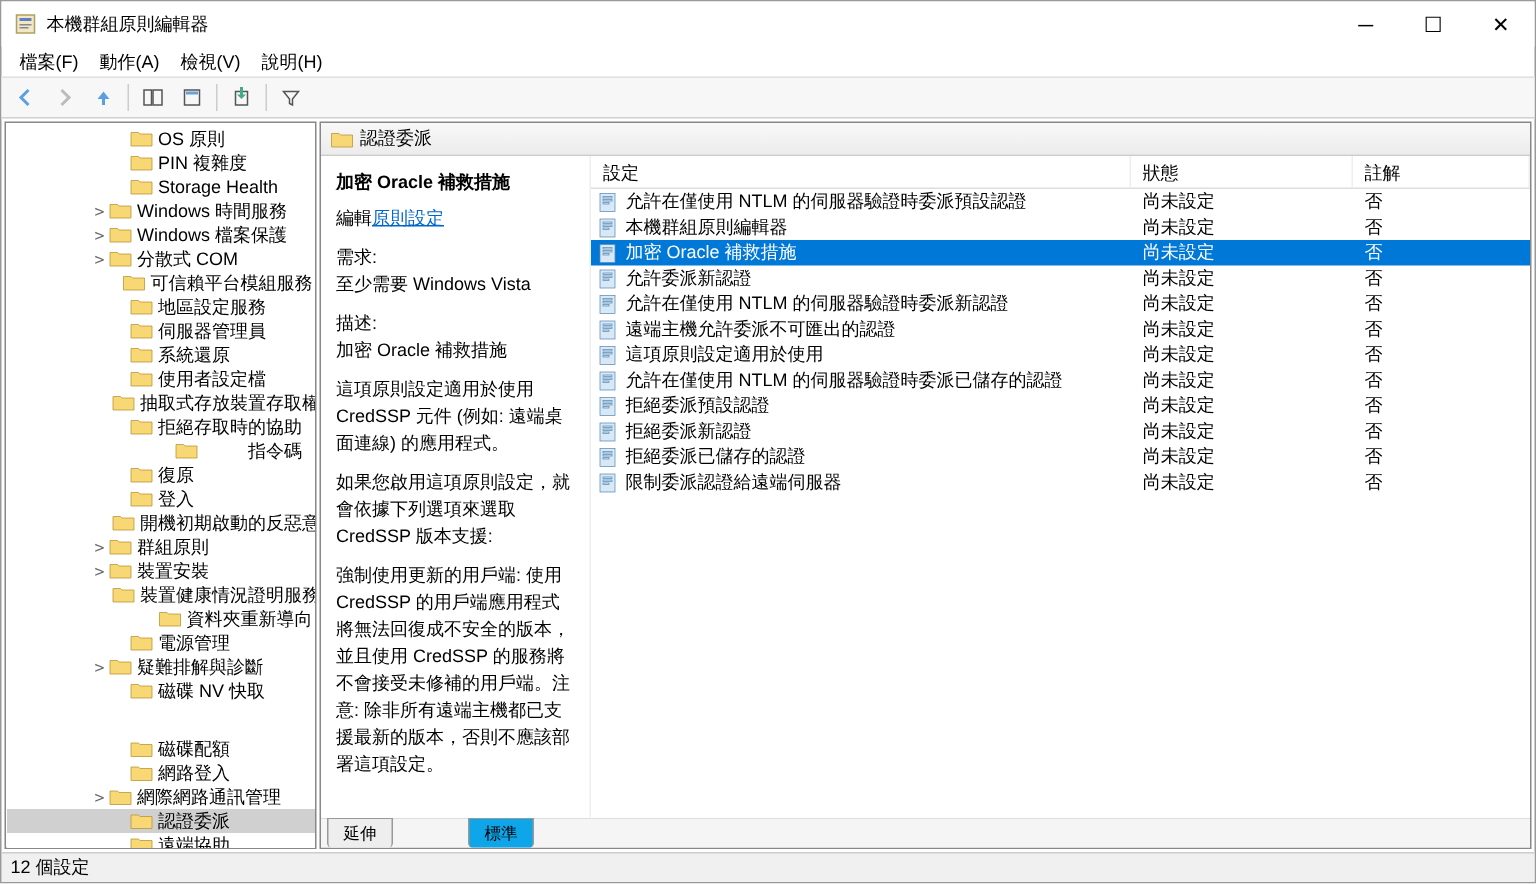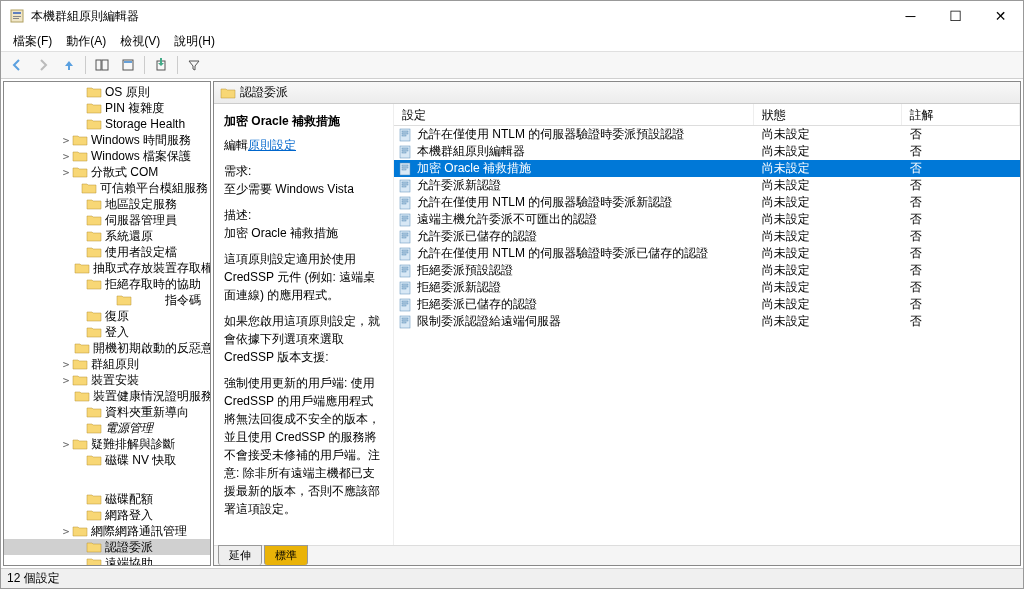--- a/index.html
+++ b/index.html
@@ -37,22 +37,22 @@
 .lhdr .col { padding: 3px 8px; border-right: 1px solid #eee; font-size: 12px; }
 .lrow { display: flex; height: 17px; align-items: center; font-size: 12px; }
 .lrow.sel { background: #0078d7; color: #fff; }
 .lrow .cicon { width: 16px; height: 14px; margin: 0 3px 0 4px; flex-shrink: 0; }
 .lrow .c1 { width: 342px; overflow: hidden; white-space: nowrap; }
 .lrow .c2 { width: 150px; padding-left: 8px; }
 .lrow .c3 { width: 120px; padding-left: 8px; }
 .col.c1 { width: 365px; }
 .col.c2 { width: 150px; }
 .col.c3 { width: 120px; }
-.tabs { height: 20px; display: flex; align-items: flex-end; padding: 0 4px; border-top: 1px solid #ddd; background: #f5f5f5; font-size: 11px; }
-.tab { padding: 2px 10px; border: 1px solid #999; border-bottom: none; background: #eab308; margin-right: 2px; border-radius: 0 0 3px 3px; }
+.tabs { height: 20px; display: flex; align-items: flex-end; padding: 0 4px; border-top: 1px solid #ddd; background: #f5f5f5; font-size: 11px; gap: 48px; }
+.tab { padding: 2px 10px; border: 1px solid #999; border-bottom: none; background: #0ea5e9; margin-right: 2px; border-radius: 0 0 3px 3px; }
 .tab.inactive { background: #eee; }
 .status { height: 20px; display: flex; align-items: center; padding: 0 6px; border-top: 1px solid #ccc; font-size: 12px; background: #f0f0f0; }
 svg.folder { display: block; }
 svg.policy-icon rect { fill: #d8e8f5; stroke: #5a8db8; stroke-width: 0.5; }
 </style>
 </head>
 <body>
 
 <div class="window">
   <div class="titlebar">
@@ -256,28 +256,28 @@
           </svg>
           <span class="lbl">裝置安裝</span>
         </div>
         <div class="tnode" style="padding-left: 70px;">
           <span class="exp"></span>
           <svg class="ficon folder" viewBox="0 0 16 14">
             <path class="folder-svg" d="M1 3 L1 12 L15 12 L15 4 L7 4 L6 3 Z"></path>
           </svg>
           <span class="lbl">裝置健康情況證明服務</span>
         </div>
-        <div class="tnode" style="padding-left: 70px;">
+        <div class="tnode" style="padding-left: 70px; justify-content: flex-end;">
           <span class="exp"></span>
           <svg class="ficon folder" viewBox="0 0 16 14">
             <path class="folder-svg" d="M1 3 L1 12 L15 12 L15 4 L7 4 L6 3 Z"></path>
           </svg>
           <span class="lbl">資料夾重新導向</span>
         </div>
-        <div class="tnode" style="padding-left: 70px; font-style: italic;">
+        <div class="tnode" style="padding-left: 70px;">
           <span class="exp"></span>
           <svg class="ficon folder" viewBox="0 0 16 14">
             <path class="folder-svg" d="M1 3 L1 12 L15 12 L15 4 L7 4 L6 3 Z"></path>
           </svg>
           <span class="lbl">電源管理</span>
         </div>
         <div class="tnode" style="padding-left: 56px;">
           <span class="exp">&gt;</span>
           <svg class="ficon folder" viewBox="0 0 16 14">
             <path class="folder-svg" d="M1 3 L1 12 L15 12 L15 4 L7 4 L6 3 Z"></path>
@@ -433,21 +433,21 @@
                 <span class="c2">尚未設定</span>
                 <span class="c3">否</span>
               </div>
               <div class="lrow">
                 <svg class="cicon policy-icon" viewBox="0 0 16 14">
                   <rect x="2" y="1" width="10" height="12"></rect>
                   <rect x="4" y="3" width="6" height="1" fill="#5a8db8"></rect>
                   <rect x="4" y="5" width="6" height="1" fill="#5a8db8"></rect>
                   <rect x="4" y="7" width="4" height="1" fill="#5a8db8"></rect>
                 </svg>
-                <span class="c1">允許委派已儲存的認證</span>
+                <span class="c1">這項原則設定適用於使用</span>
                 <span class="c2">尚未設定</span>
                 <span class="c3">否</span>
               </div>
               <div class="lrow">
                 <svg class="cicon policy-icon" viewBox="0 0 16 14">
                   <rect x="2" y="1" width="10" height="12"></rect>
                   <rect x="4" y="3" width="6" height="1" fill="#5a8db8"></rect>
                   <rect x="4" y="5" width="6" height="1" fill="#5a8db8"></rect>
                   <rect x="4" y="7" width="4" height="1" fill="#5a8db8"></rect>
                 </svg>

